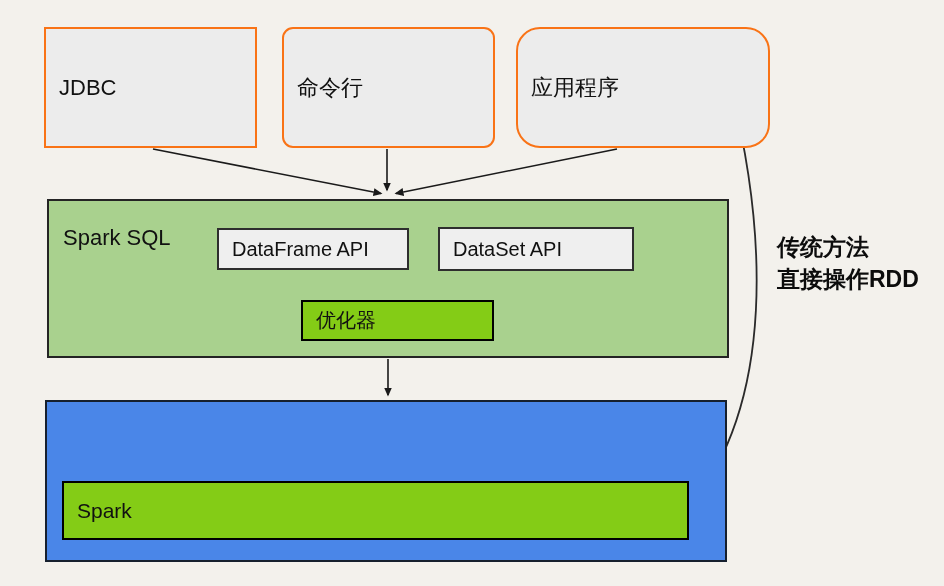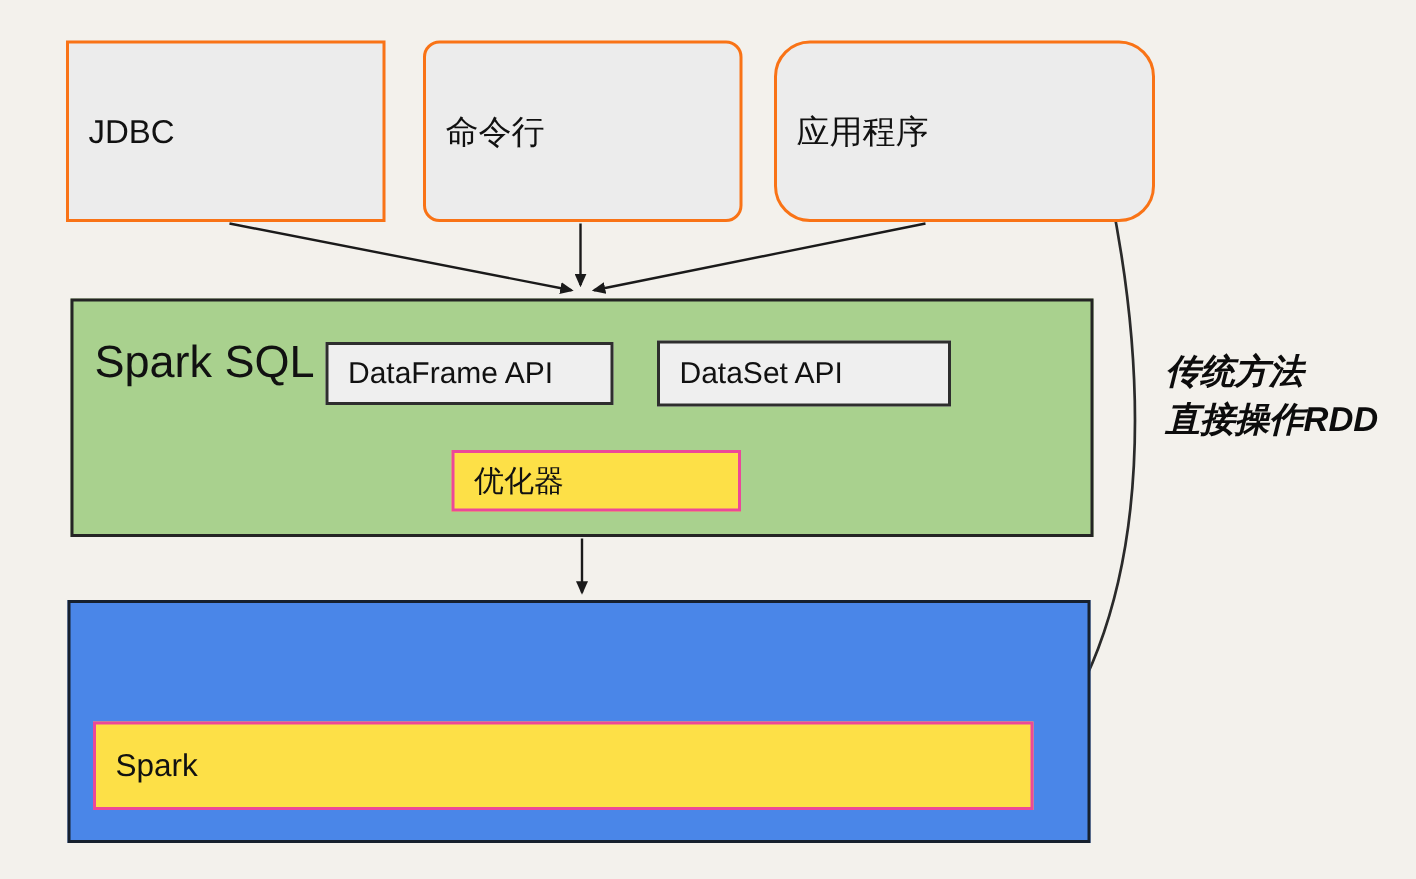--- a/index.html
+++ b/index.html
@@ -30,57 +30,56 @@
   }
   .green-box {
     background: #a9d18e;
     border: 2px solid #242424;
   }
   .blue-box {
     background: #4a86e8;
     border: 2px solid #16202e;
   }
   .yellow-box {
-    background: #fde047;
-    border: 2px solid #ec4899;
+    background: #84cc16;
+    border: 2px solid #000000;
     display: flex;
     align-items: center;
     padding-left: 13px;
   }
   .inner-gray {
     background: #efefef;
     border: 2px solid #2e2e2e;
     display: flex;
     align-items: center;
     padding-left: 13px;
     font-size: 20px;
   }
   .container-label {
     position: absolute;
-    font-size: 30px;
+    font-size: 22px;
     color: #111;
   }
   .overlay {
     position: absolute;
     left: 0;
     top: 0;
     width: 944px;
     height: 586px;
     pointer-events: none;
   }
   .annotation {
     position: absolute;
     left: 777px;
     top: 231px;
     font-size: 23px;
     font-weight: bold;
     line-height: 32px;
     color: #0c0c0c;
     white-space: nowrap;
-    font-style: italic;
   }
 </style>
 </head>
 <body>
 
 <div class="canvas">
 
   <svg class="overlay" viewBox="0 0 944 586" xmlns="http://www.w3.org/2000/svg">
     <defs>
       <marker id="ah" markerWidth="9" markerHeight="8" refX="7.5" refY="4" orient="auto" markerUnits="userSpaceOnUse">

